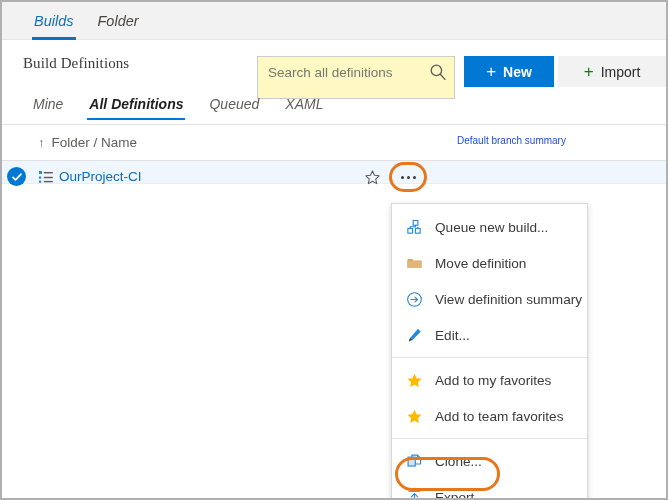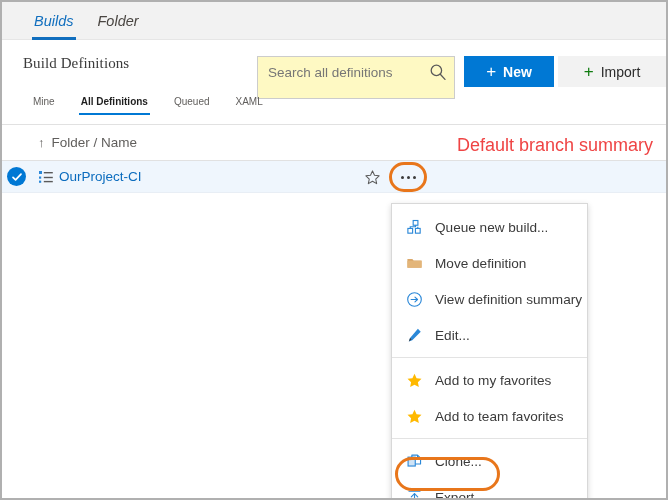--- a/index.html
+++ b/index.html
@@ -168,24 +168,25 @@
   .pivots {
     position: absolute;
     left: 18px;
     top: 0;
     display: flex;
     align-items: flex-start;
   }
   .pivot {
     position: relative;
     padding: 0 13px 8px 13px;
-    font-size: 10px;
+    font-size: 14px;
     color: #605e5c;
     cursor: pointer;
     white-space: nowrap;
+    font-style: italic;
   }
   .pivot.selected {
     color: #1f1f1f;
     font-weight: bold;
   }
   .pivot.selected::after {
     content: "";
     position: absolute;
     left: 11px;
     right: 11px;
@@ -224,31 +225,31 @@
   .sort-arrow {
     margin-right: 7px;
     font-size: 13px;
     color: #605e5c;
     line-height: 1;
   }
   .col-branch {
     position: absolute;
     left: 455px;
     top: 10px;
-    font-size: 18px;
-    color: #ef4444;
+    font-size: 10px;
+    color: #1d4ed8;
   }
 
   
   .grid-row {
     position: absolute;
     left: 0;
     top: 159px;
     width: 664px;
-    height: 32px;
+    height: 23px;
     background: #eff6fd;
     border-bottom: 1px solid #e8eef5;
     box-sizing: border-box;
   }
   .row-check {
     position: absolute;
     left: 5px;
     top: 6px;
     width: 19px;
     height: 19px;

